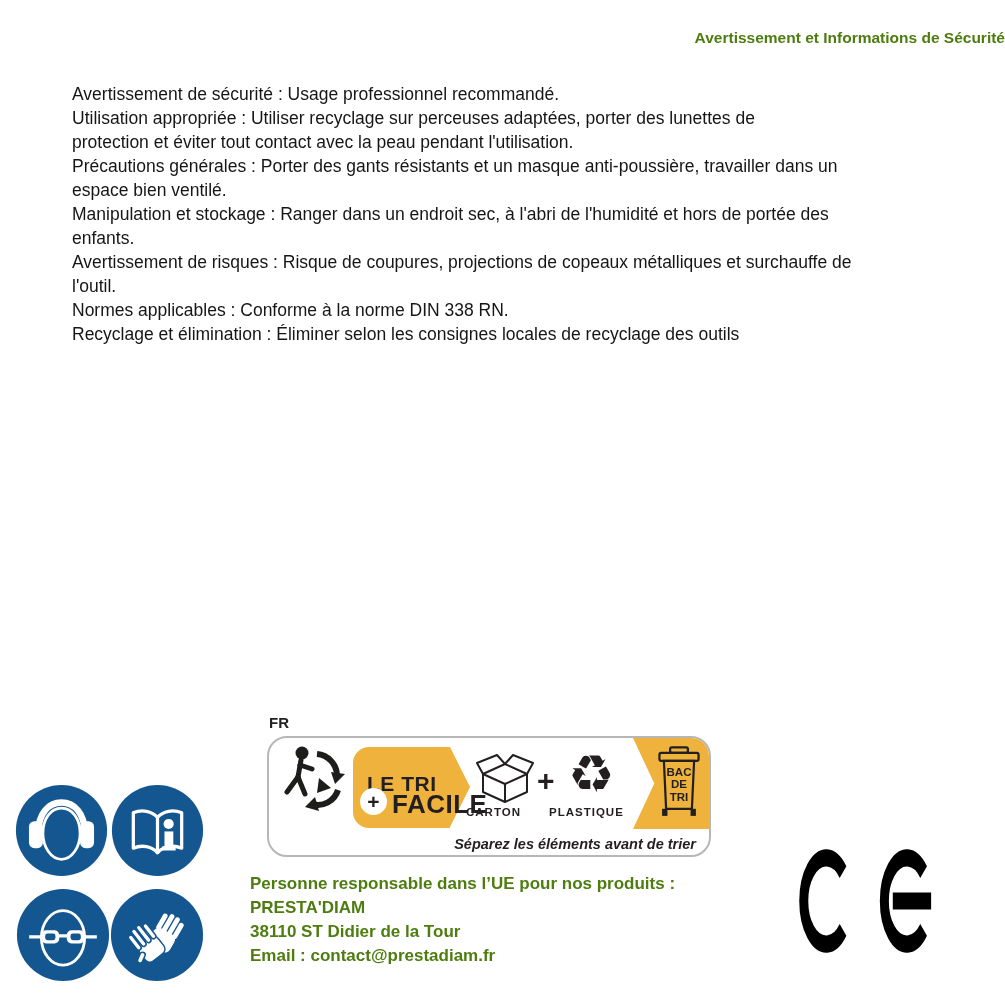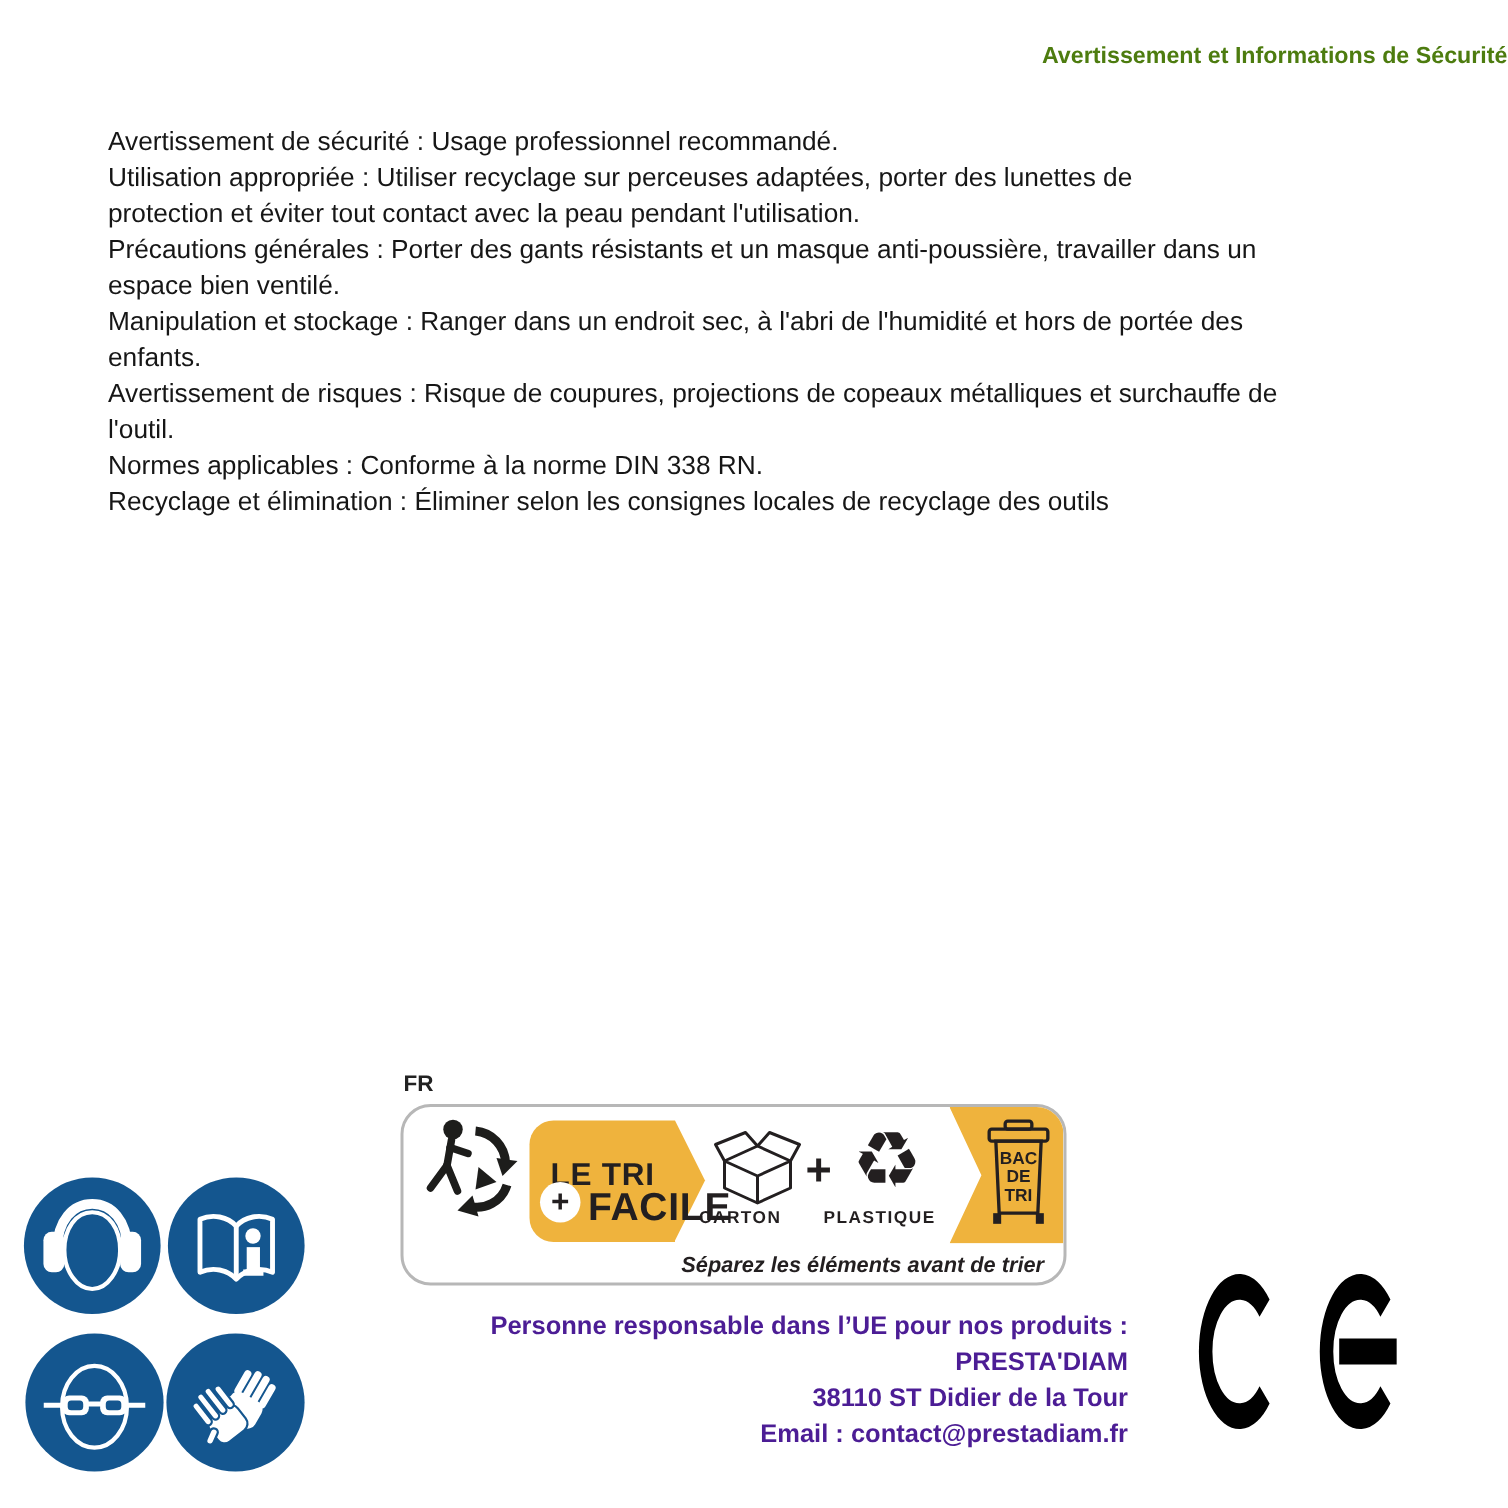--- a/index.html
+++ b/index.html
@@ -40,22 +40,22 @@
   .recycle-glyph{position:absolute;left:299px;top:8px;font-size:52px;line-height:56px;color:#231f20;}
   .bac-wrap{position:absolute;right:0;top:0;width:76px;height:91px;border-radius:0 18px 0 0;overflow:hidden;}
   .bac-yellow{width:100%;height:100%;background:#efb33d;
     clip-path:polygon(0 0, 28% 50%, 0 100%, 100% 100%, 100% 0);}
   .bac-bin{position:absolute;left:22px;top:5px;}
   .rl-tagline{position:absolute;right:13px;bottom:3px;font-size:14.5px;font-style:italic;font-weight:bold;color:#231f20;white-space:nowrap;}
   
   .picto{position:absolute;}
   
   .contact{
-    position:absolute;left:250px;top:872px;width:502px;text-align:right;
-    font-size:17px;font-weight:bold;line-height:24px;color:#4c1d95;
+    position:absolute;left:250px;top:872px;width:502px;text-align:left;
+    font-size:17px;font-weight:bold;line-height:24px;color:#4d7c0f;
   }
   
   .ce{position:absolute;left:797px;top:845px;}
 </style>
 </head>
 <body>
 
 <div class="title">Avertissement et Informations de Sécurité</div>
 
 <div class="body-text">

